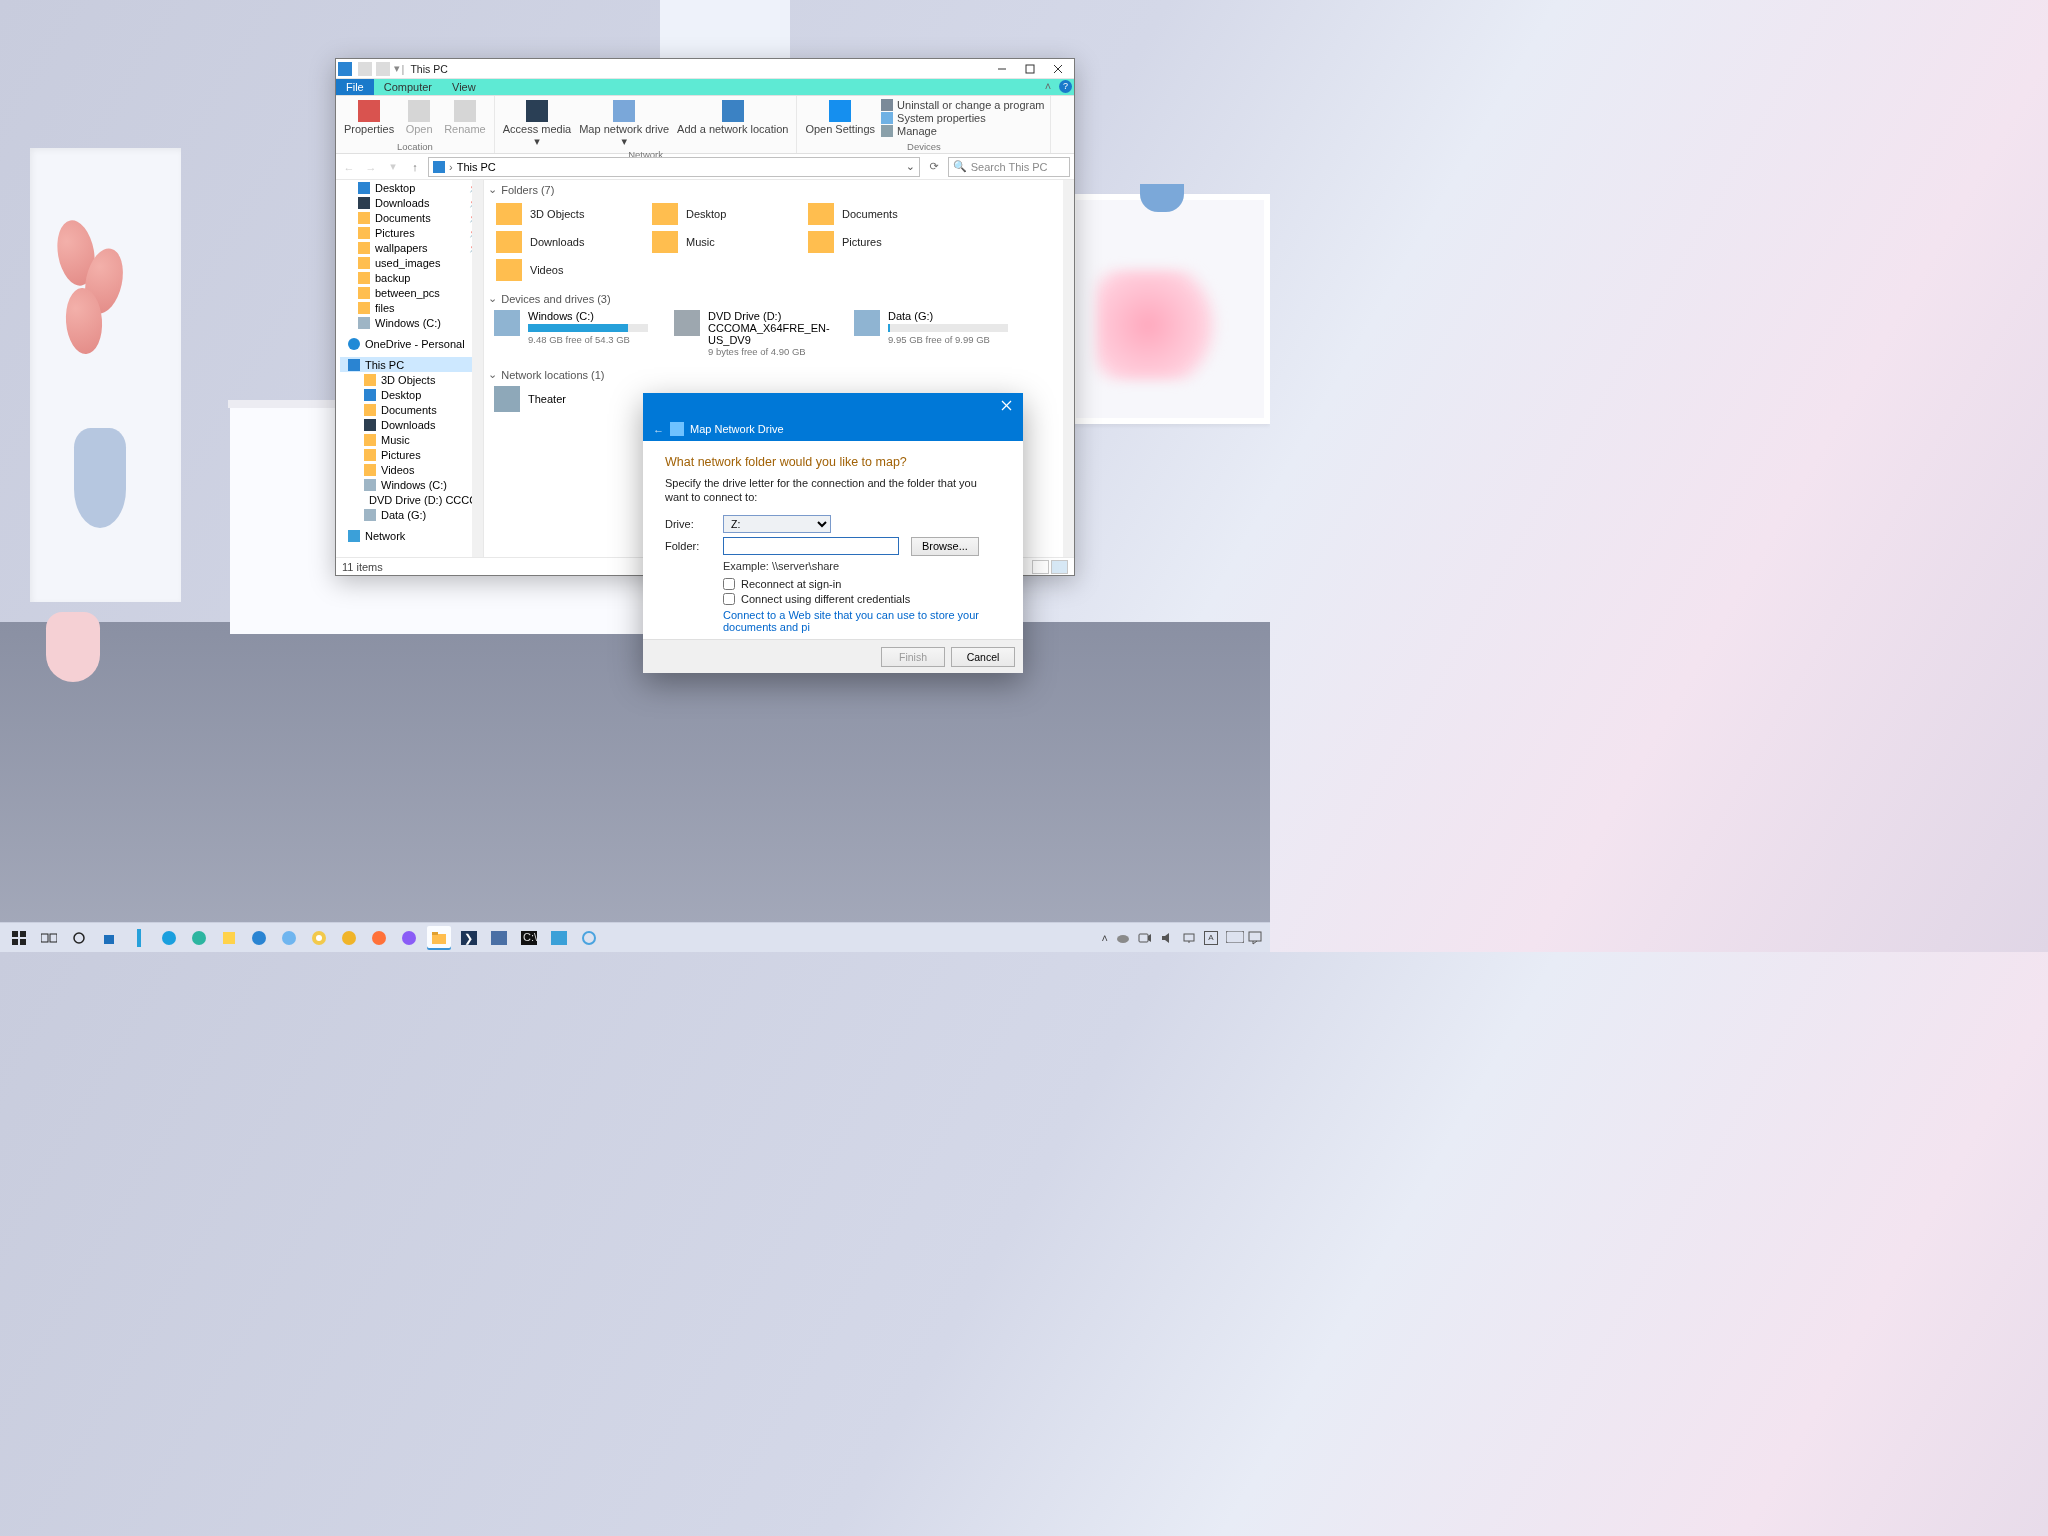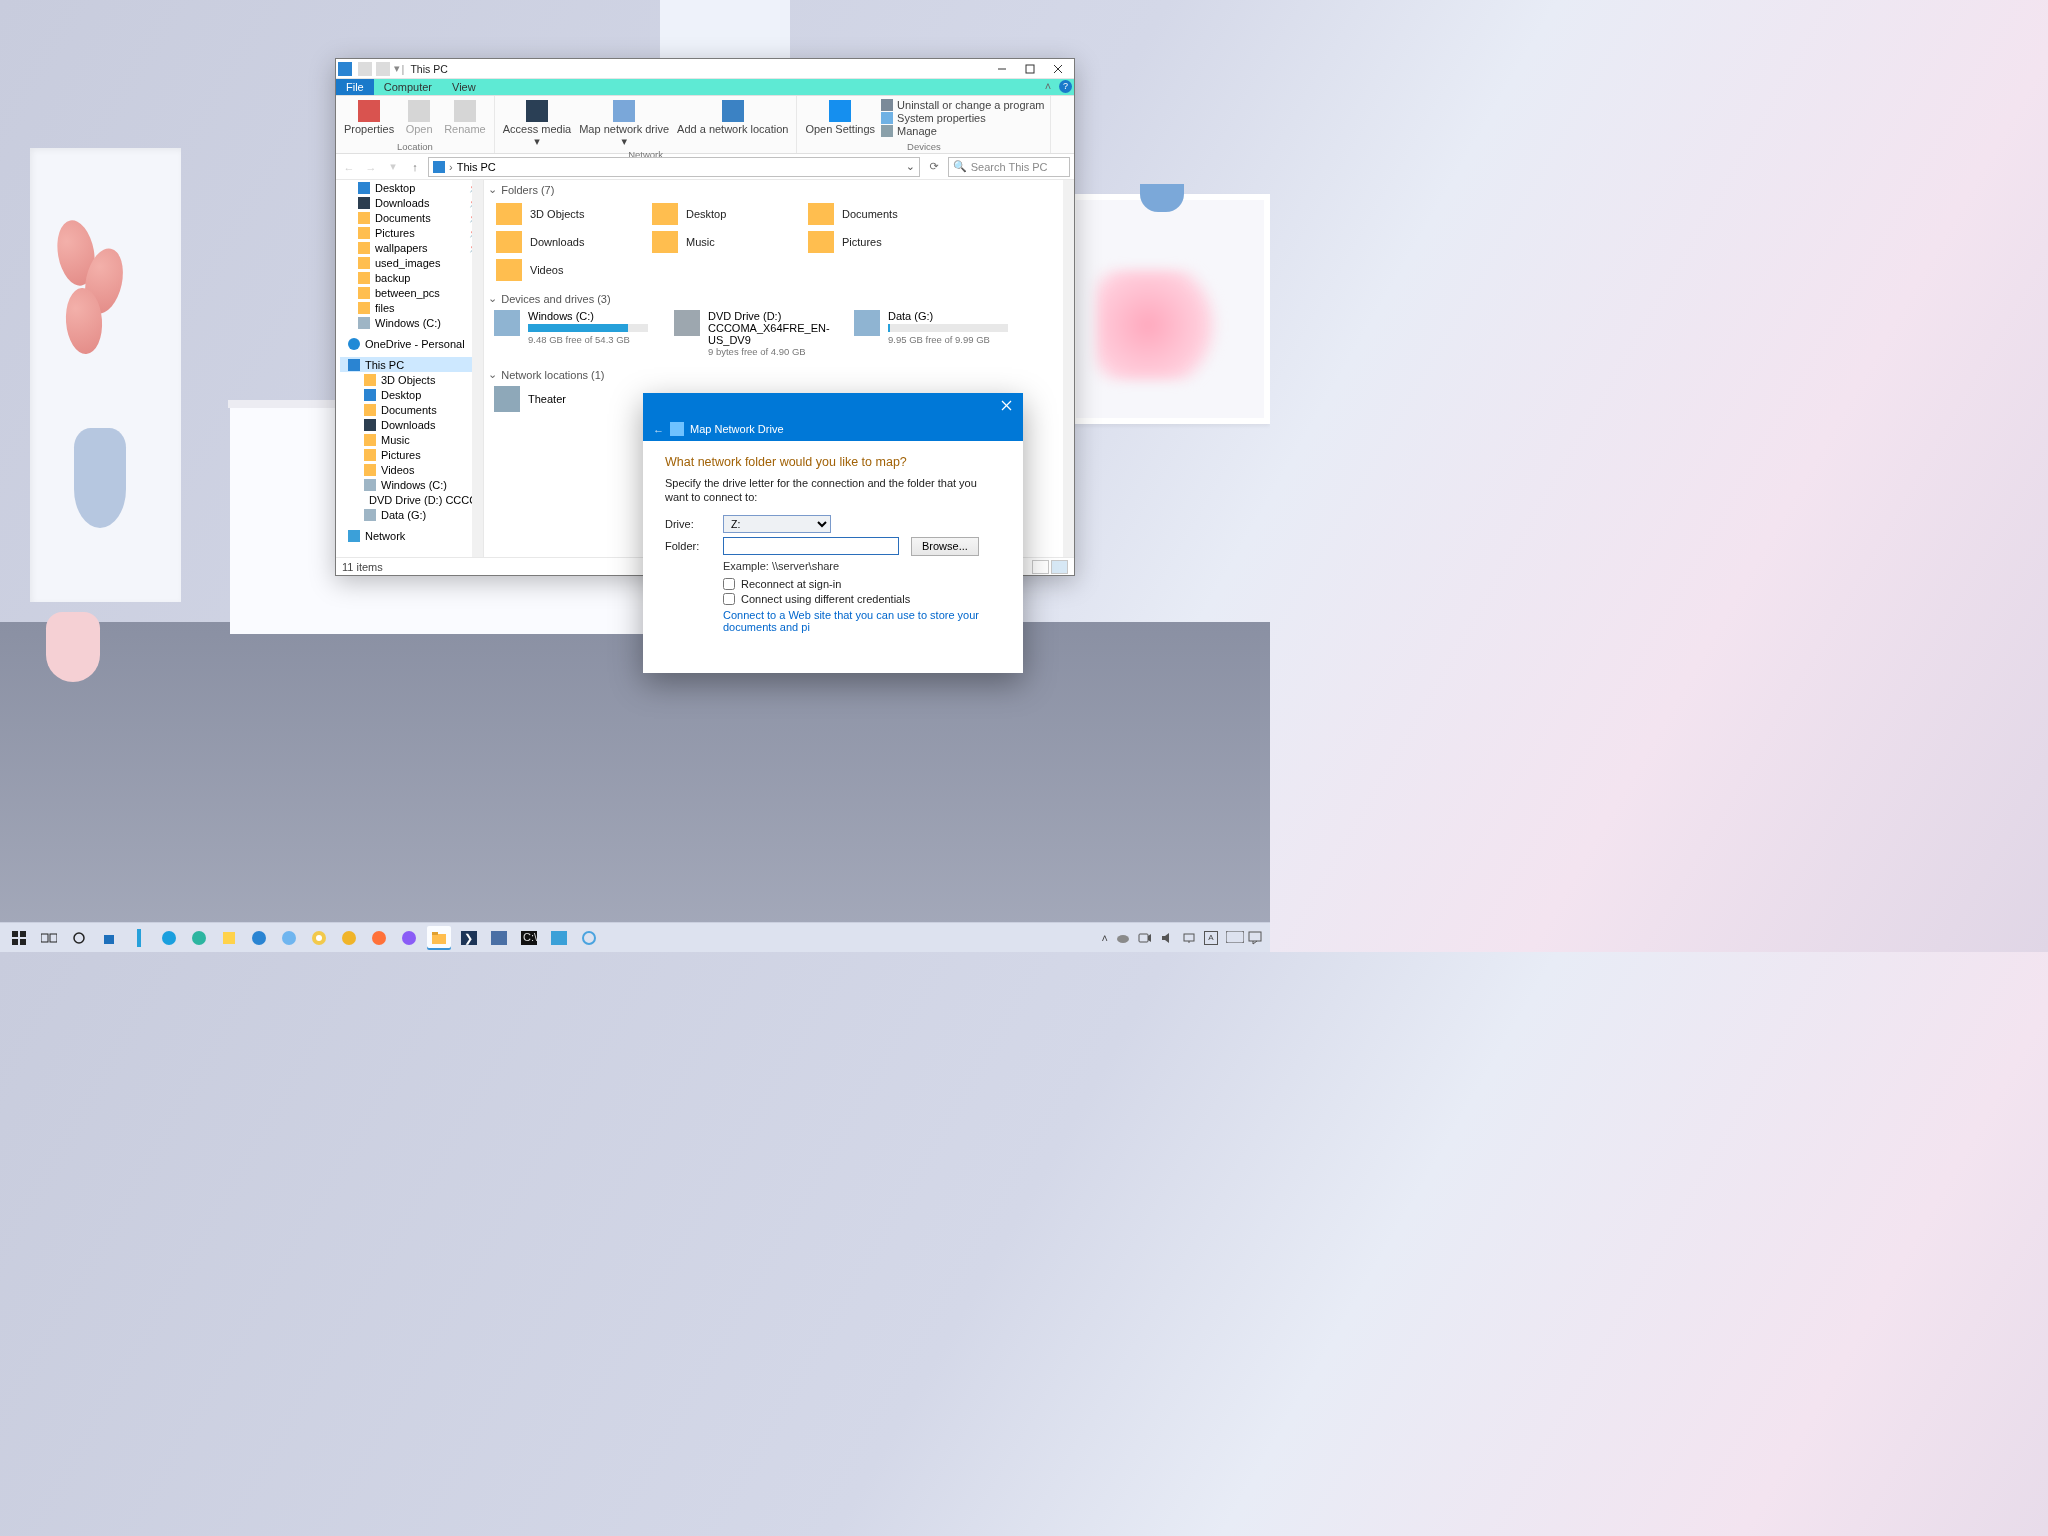--- a/index.html
+++ b/index.html
@@ -494,20 +494,24 @@
     <div class="example">Example: \\server\share</div>
     <div class="chk">
         <input type="checkbox" style="">
         <span>Reconnect at sign-in</span>
       </div>
     <div class="chk">
         <input type="checkbox" style="">
         <span>Connect using different credentials</span>
       </div>
     <div class="link">Connect to a Web site that you can use to store your documents and pi</div>
+  </div>
+  <div class="dlg-foot">
+    <button disabled="">Finish</button>
+    <button>Cancel</button>
   </div>
 </div>
 
 <div class="taskbar">
   <span class="tbicon">
       <svg width="14" height="14">
         <rect x="0" y="0" width="6" height="6" fill="#222"></rect>
         <rect x="8" y="0" width="6" height="6" fill="#222"></rect>
         <rect x="0" y="8" width="6" height="6" fill="#222"></rect>
         <rect x="8" y="8" width="6" height="6" fill="#222"></rect>

